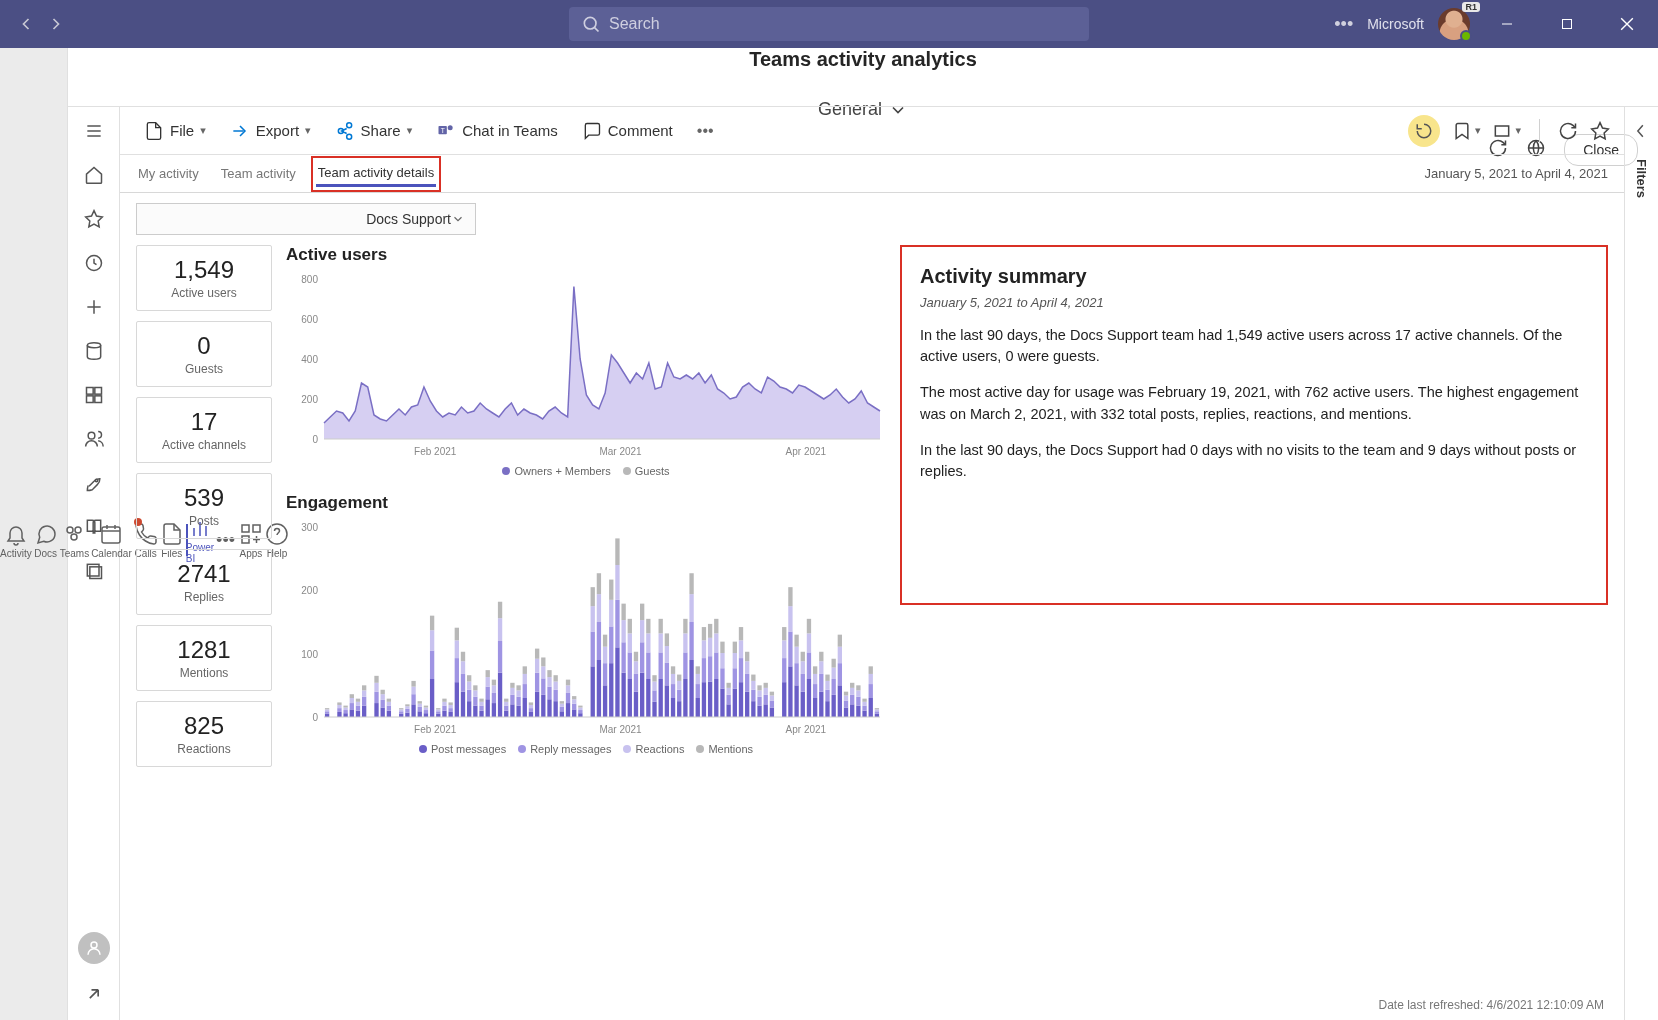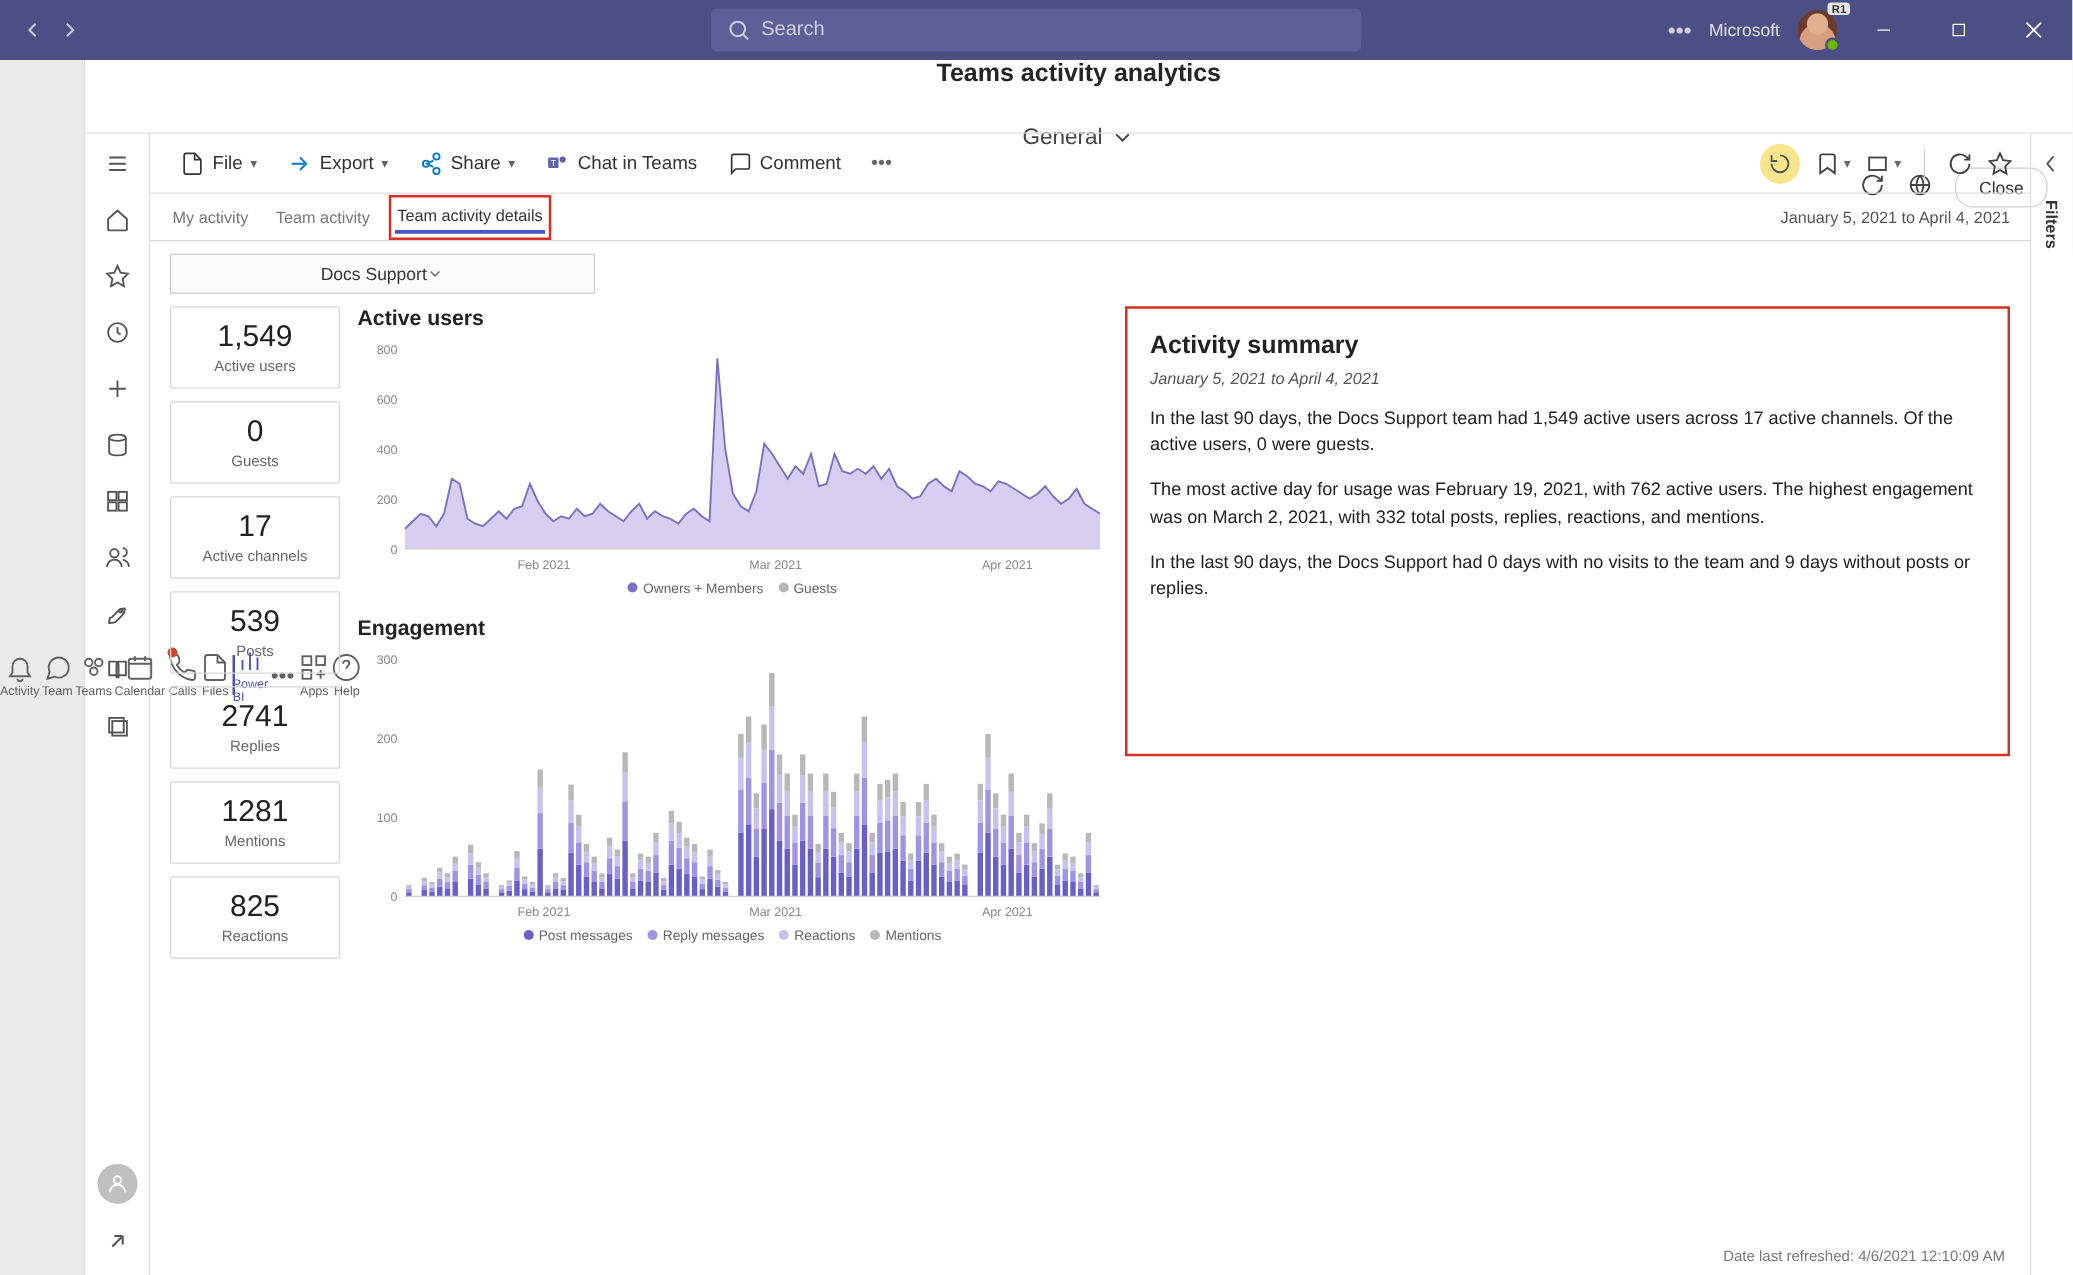--- a/index.html
+++ b/index.html
@@ -41,21 +41,21 @@
 .toolbar .right { margin-left:auto; display:flex; align-items:center; gap:12px; }
 .toolbar .reset { width:32px;height:32px;border-radius:50%;background:#f8e58c;display:flex;align-items:center;justify-content:center;cursor:pointer; }
 .toolbar .ibtn { color:#444;cursor:pointer;display:flex;align-items:center;gap:3px; }
 .toolbar .vdiv { width:1px;height:24px;background:#d0d0d0;margin:0 6px; }
 .report-tabs { height:38px; border-bottom:1px solid #d8d8d8; display:flex; align-items:center; padding:0 16px; gap:18px; }
 .report-tabs .rtab { font-size:13px; color:#777; cursor:pointer; padding:4px 2px; }
 .report-tabs .rtab.sel { color:#333; border-bottom:3px solid #4b53bc; }
 .report-tabs .rtab.hl { outline:2px solid #d93025; outline-offset:3px; }
 .report-tabs .date { margin-left:auto; font-size:13px; color:#555; }
 .report-body { flex:1; overflow:auto; padding:10px 16px 40px 16px; position:relative; }
-.team-select { width:340px; height:32px; border:1px solid #ccc; background:#fbfbfb; display:flex; align-items:center; padding:0 10px; font-size:14px; color:#333; cursor:pointer; justify-content:center; margin-bottom:10px; }
+.team-select { width:340px; height:32px; border:1px solid #ccc; background:#fbfbfb; display:flex; align-items:center; padding:0 10px; font-size:14px; color:#333; cursor:pointer; justify-content:flex-end; margin-bottom:10px; }
 .dashboard { display:flex; gap:14px; }
 .stats-col { width:136px; display:flex; flex-direction:column; gap:10px; }
 .stat-card { border:1px solid #d8d8d8; border-radius:2px; text-align:center; padding:10px 4px; }
 .stat-card .num { font-size:24px; font-weight:400; color:#222; }
 .stat-card .lbl { font-size:12px; color:#666; margin-top:2px; }
 .charts-col { width:600px; display:flex; flex-direction:column; gap:16px; }
 .chart-block .ctitle { font-size:17px; font-weight:700; color:#222; margin-bottom:6px; }
 .chart-block svg { display:block; }
 .legend { display:flex; justify-content:center; gap:12px; font-size:11px; color:#666; margin-top:4px; }
 .legend .dot { width:8px;height:8px;border-radius:50%;display:inline-block;margin-right:4px; }
@@ -126,21 +126,21 @@
     <div class="ritem">
       <svg class="ic24" viewBox="0 0 24 24" fill="none" stroke="currentColor" stroke-width="1.5">
           <path d="M18 16v-5a6 6 0 10-12 0v5l-2 3h16l-2-3zM10 21a2 2 0 004 0"></path>
         </svg>
       <span>Activity</span>
     </div>
     <div class="ritem">
       <svg class="ic24" viewBox="0 0 24 24" fill="none" stroke="currentColor" stroke-width="1.5">
           <path d="M21 12a8 8 0 01-11.3 7.3L4 21l1.7-5.7A8 8 0 1121 12z"></path>
         </svg>
-      <span>Team</span>
+      <span>Docs</span>
     </div>
     <div class="ritem">
       <svg class="ic24" viewBox="0 0 24 24" fill="none" stroke="currentColor" stroke-width="1.5">
           <circle cx="8" cy="8" r="3"></circle>
           <circle cx="16" cy="8" r="3"></circle>
           <circle cx="12" cy="15" r="3"></circle>
         </svg>
       <span>Teams</span>
     </div>
     <div class="ritem">

